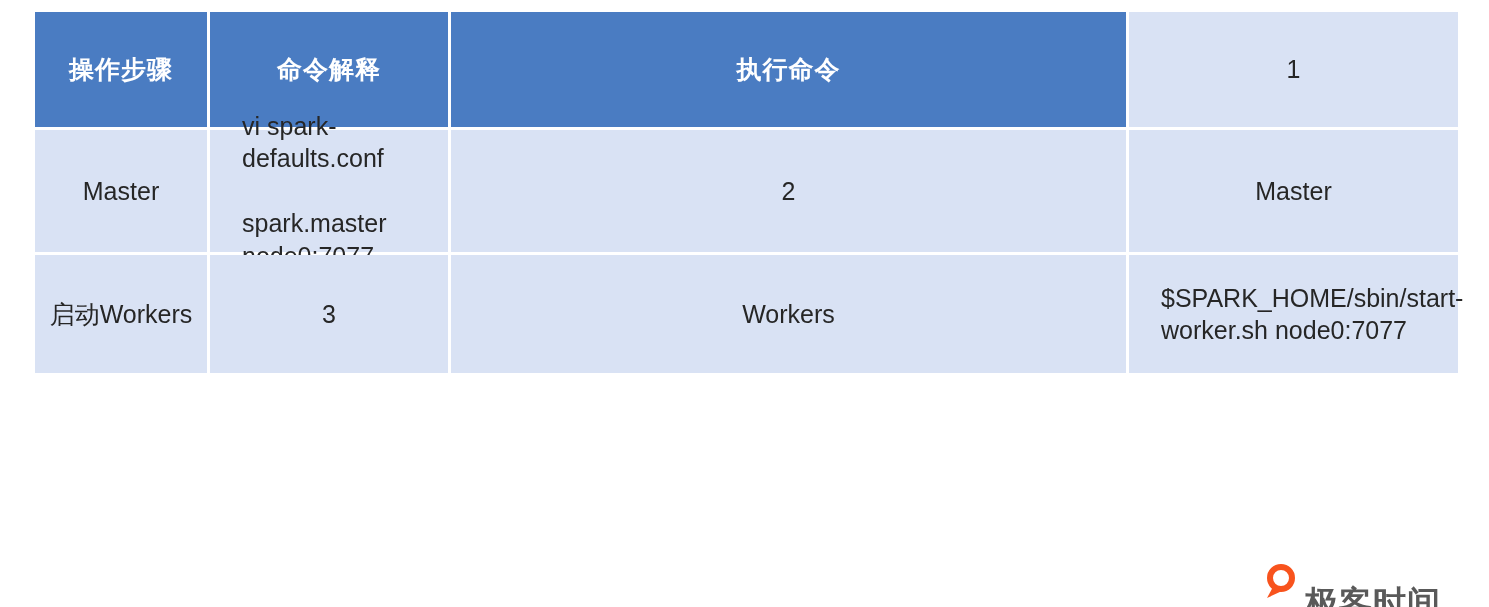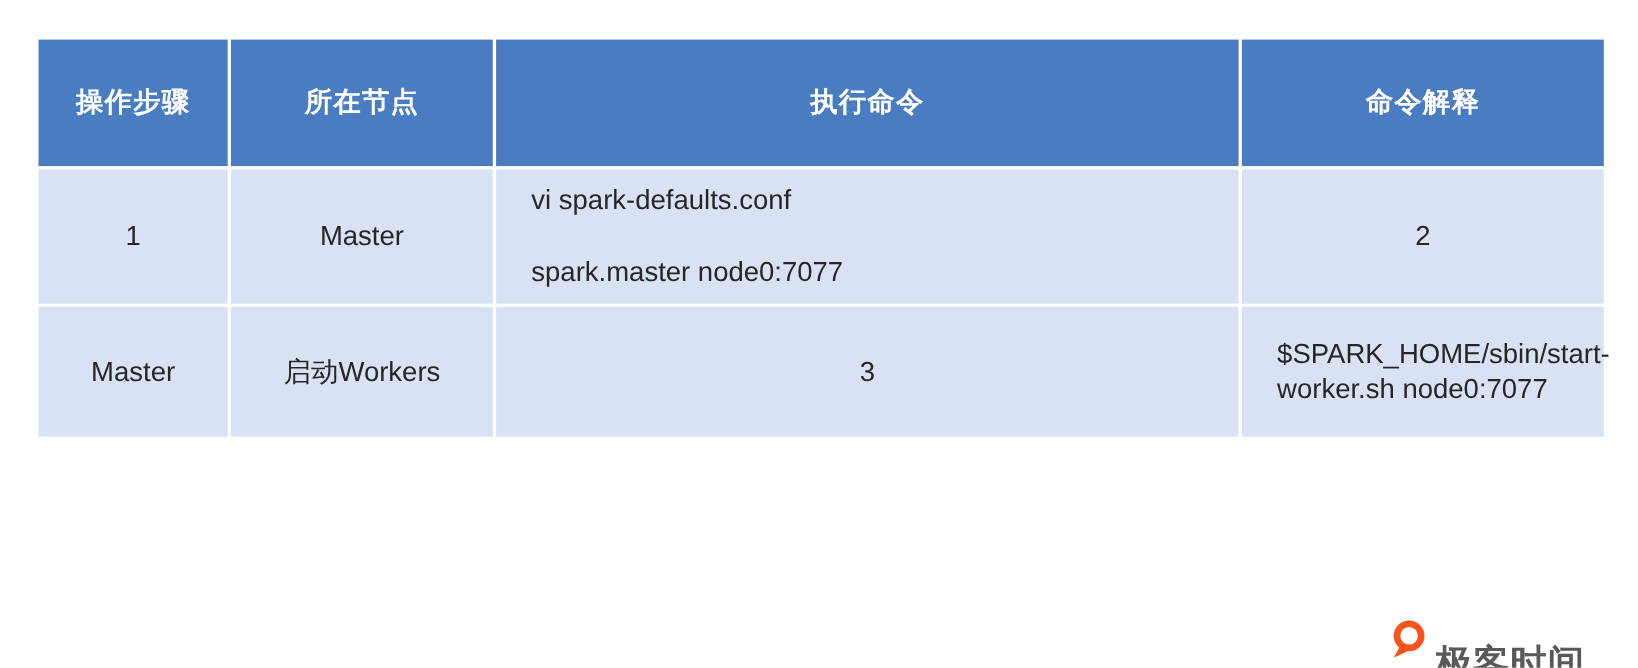--- a/index.html
+++ b/index.html
@@ -9,21 +9,21 @@
     background: #ffffff;
     width: 1489px;
     height: 607px;
     font-family: "Liberation Sans", sans-serif;
     position: relative;
     overflow: hidden;
   }
   .table {
     position: absolute;
     left: 35px;
-    top: 36px;
+    top: 12px;
     width: 1420px;
     display: grid;
     grid-template-columns: 172px 238px 675px 329px;
     grid-template-rows: 115px 122px 118px 115px;
     gap: 3px;
     background: #ffffff;
   }
   .cell {
     background: #d9e2f4;
     color: #262626;
@@ -64,35 +64,35 @@
     letter-spacing: 1px;
     margin-top: 45px;
   }
 </style>
 </head>
 <body>
 
 <div class="table">
 
   <div class="cell header-cell">操作步骤</div>
-  <div class="cell header-cell">所在节点</div>
+  <div class="cell header-cell">命令解释</div>
   <div class="cell header-cell">执行命令</div>
-  <div class="cell header-cell">命令解释</div>
 
   <div class="cell">1</div>
   <div class="cell">Master</div>
   <div class="cell command">vi spark-defaults.conf
 
 spark.master node0:7077</div>
 
   <div class="cell">2</div>
   <div class="cell">Master</div>
   <div class="cell">启动Workers</div>
 
   <div class="cell">3</div>
+  <div class="cell">Workers</div>
   <div class="cell command">$SPARK_HOME/sbin/start-worker.sh node0:7077</div>
 
 </div>
 
 <div class="footer-logo">
   <span class="logo-icon">
     <svg width="36" height="38" viewBox="0 0 36 38" xmlns="http://www.w3.org/2000/svg">
       <circle cx="19" cy="16" r="11" fill="none" stroke="#F8531D" stroke-width="6"></circle>
       <path d="M 12 23 L 5 36 L 20 29 Z" fill="#F8531D"></path>
       <circle cx="19" cy="16" r="6" fill="#ffffff"></circle>

